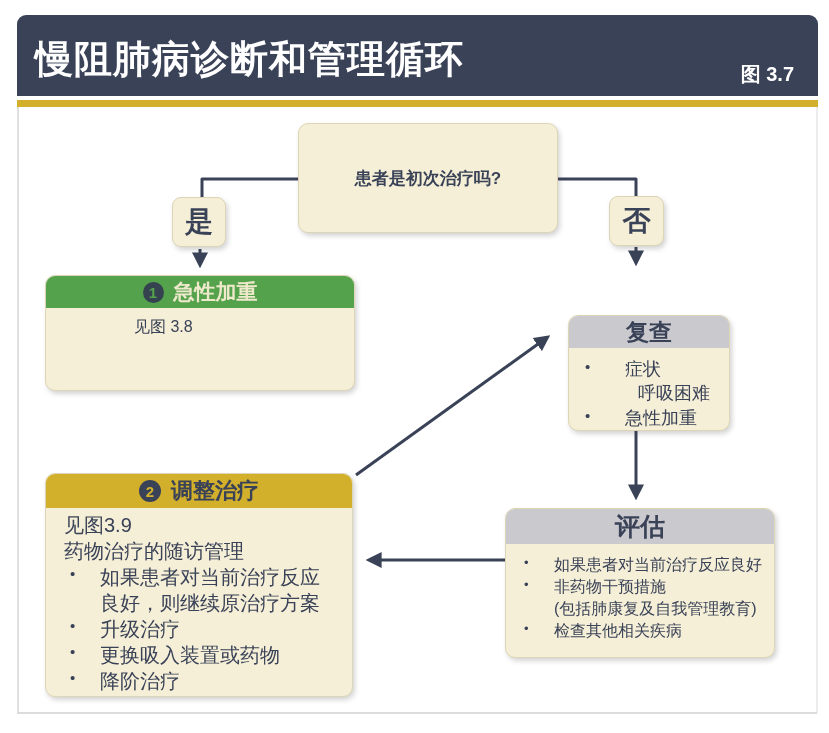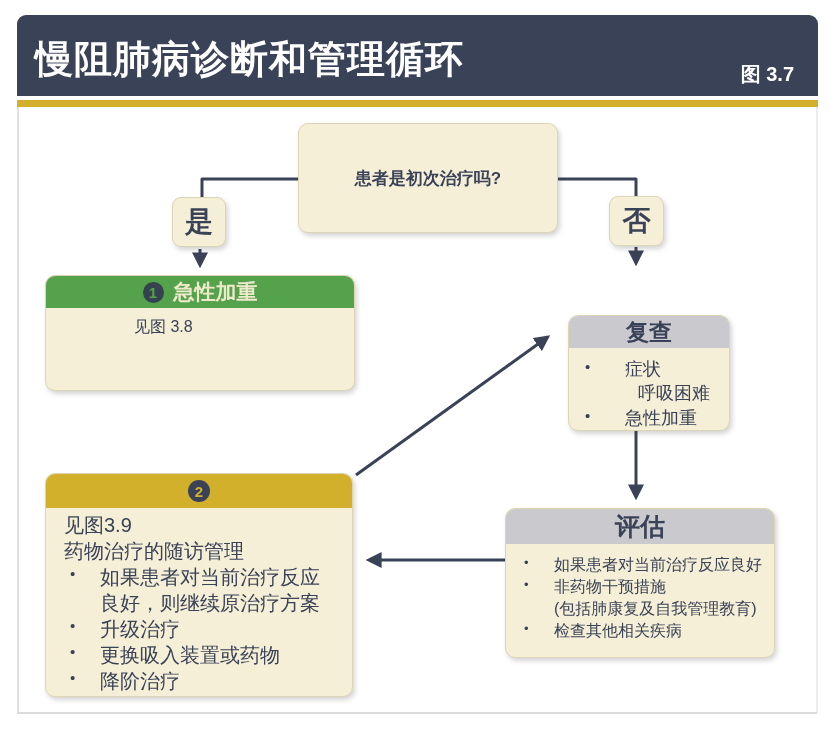--- a/index.html
+++ b/index.html
@@ -140,20 +140,21 @@
       <div class="row">
         <span class="blt">•</span>
         <span class="txt">急性加重</span>
       </div>
     </div>
   </div>
 
   <div class="node headed adjust-box">
     <div class="node-head">
       <span class="num-circle">2</span>
+      <span>调整治疗</span>
     </div>
     <div class="node-body">
       <div class="intro">见图3.9</div>
       <div class="intro">药物治疗的随访管理</div>
       <div class="row">
         <span class="blt">•</span>
         <span class="txt">如果患者对当前治疗反应良好，则继续原治疗方案</span>
       </div>
       <div class="row">
         <span class="blt">•</span>

